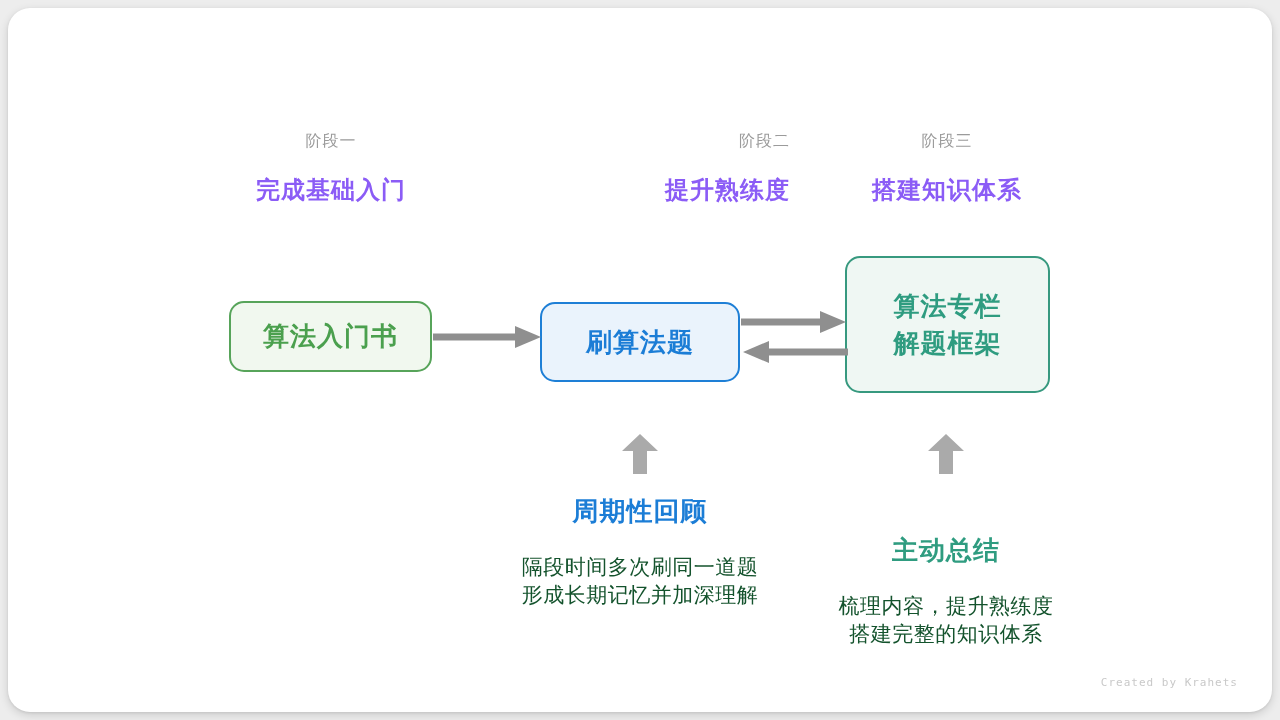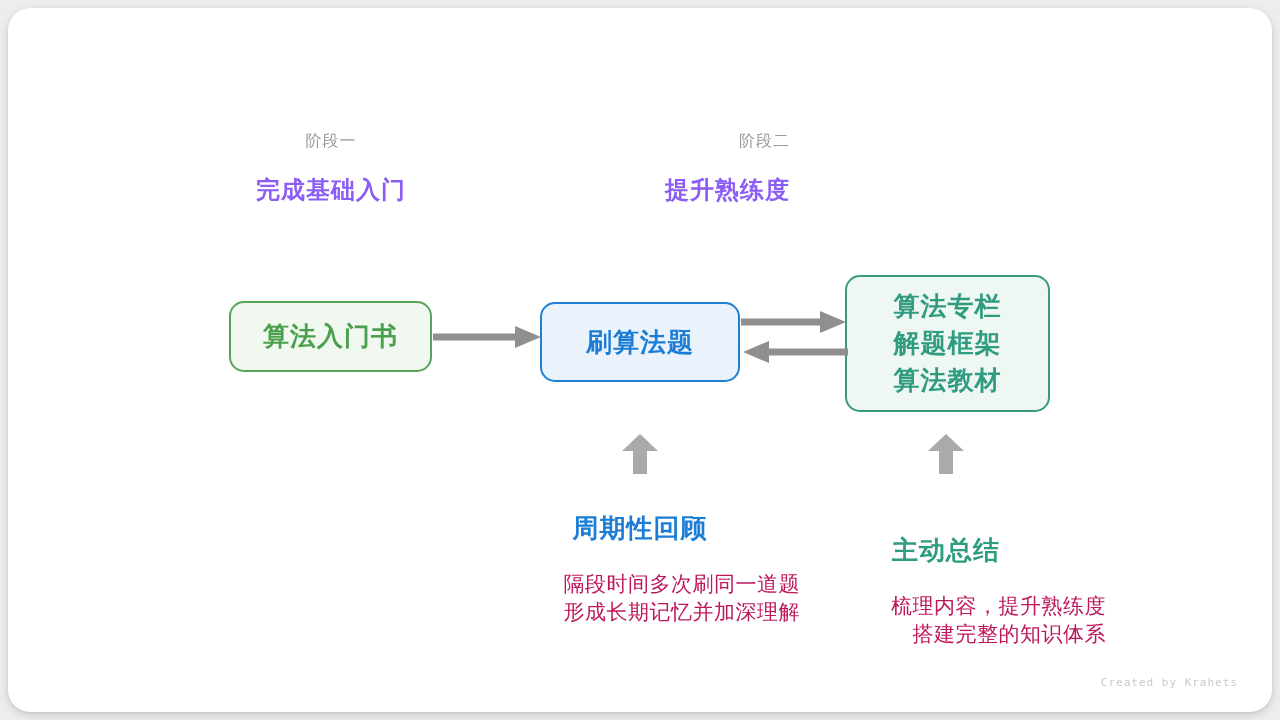--- a/index.html
+++ b/index.html
@@ -20,64 +20,67 @@
   #stage3 { left:797px; }
   
   .node {
     position:absolute; display:flex; flex-direction:column; justify-content:center; align-items:center;
     border-radius:15px; font-weight:bold; font-size:26px; letter-spacing:1px;
   }
   #node1 { left:229px; top:301px; width:203px; height:71px;
            background:#f1f8ef; border:2.5px solid #57a45a; color:#4ba04e; }
   #node2 { left:540px; top:302px; width:200px; height:80px;
            background:#eaf3fc; border:2.5px solid #1e7fd6; color:#1b7dd6; }
-  #node3 { left:845px; top:275px; width:205px; height:137px;
+  #node3 { left:845px; top:256px; width:205px; height:137px;
            background:#eff7f3; border:2.5px solid #37997f; color:#2f9c80; }
   #node3 .node-line { line-height:37px; }
   
   .conn { position:absolute; }
   
   .annotation { position:absolute; width:320px; text-align:center; }
-  #annotation1 { left:480px; top:513px; }
+  #annotation1 { left:480px; top:496px; }
   #annotation2 { left:786px; top:535px; }
   .annotation-label { font-size:26px; line-height:30px; font-weight:bold; letter-spacing:1px; }
   #annotation1 .annotation-label { color:#1b7dd6; }
   #annotation2 .annotation-label { color:#2f9c80; }
-  .annotation-desc { margin-top:27px; font-size:21px; line-height:28px; color:#be185d; letter-spacing:0.5px;text-align:right; }
+  .annotation-desc { margin-top:27px; font-size:21px; line-height:28px; color:#14532d; letter-spacing:0.5px; }
   
   .credit {
     position:absolute; right:42px; top:676px;
     font-family:"DejaVu Sans Mono", monospace; font-size:11px; color:#c9c9c9; letter-spacing:1px;
   }
 </style>
 </head>
 <body>
 
 <div id="page">
   <div class="card"></div>
 
   <div class="stage" id="stage1">
     <div class="stage-label">阶段一</div>
     <div class="stage-subtitle">完成基础入门</div>
   </div>
   <div class="stage" id="stage2">
     <div class="stage-label">阶段二</div>
     <div class="stage-subtitle">提升熟练度</div>
   </div>
+  <div class="stage" id="stage3">
+    <div class="stage-label">阶段三</div>
+    <div class="stage-subtitle">搭建知识体系</div>
+  </div>
 
   <div class="node" id="node1">
     <div class="node-line">算法入门书</div>
   </div>
   <div class="node" id="node2">
     <div class="node-line">刷算法题</div>
   </div>
   <div class="node" id="node3">
     <div class="node-line">算法专栏</div>
     <div class="node-line">解题框架</div>
-    <div class="node-line">算法教材</div>
   </div>
 
   <svg class="conn" style="left:433px; top:322px;" width="110" height="30" viewBox="0 0 110 30">
     <line x1="0" y1="15" x2="86" y2="15" stroke="#8f8f8f" stroke-width="7"></line>
     <polygon points="82,4 108,15 82,26" fill="#8f8f8f"></polygon>
   </svg>
   <svg class="conn" style="left:741px; top:307px;" width="107" height="30" viewBox="0 0 107 30">
     <line x1="0" y1="15" x2="83" y2="15" stroke="#8f8f8f" stroke-width="7"></line>
     <polygon points="79,4 105,15 79,26" fill="#8f8f8f"></polygon>
   </svg>

